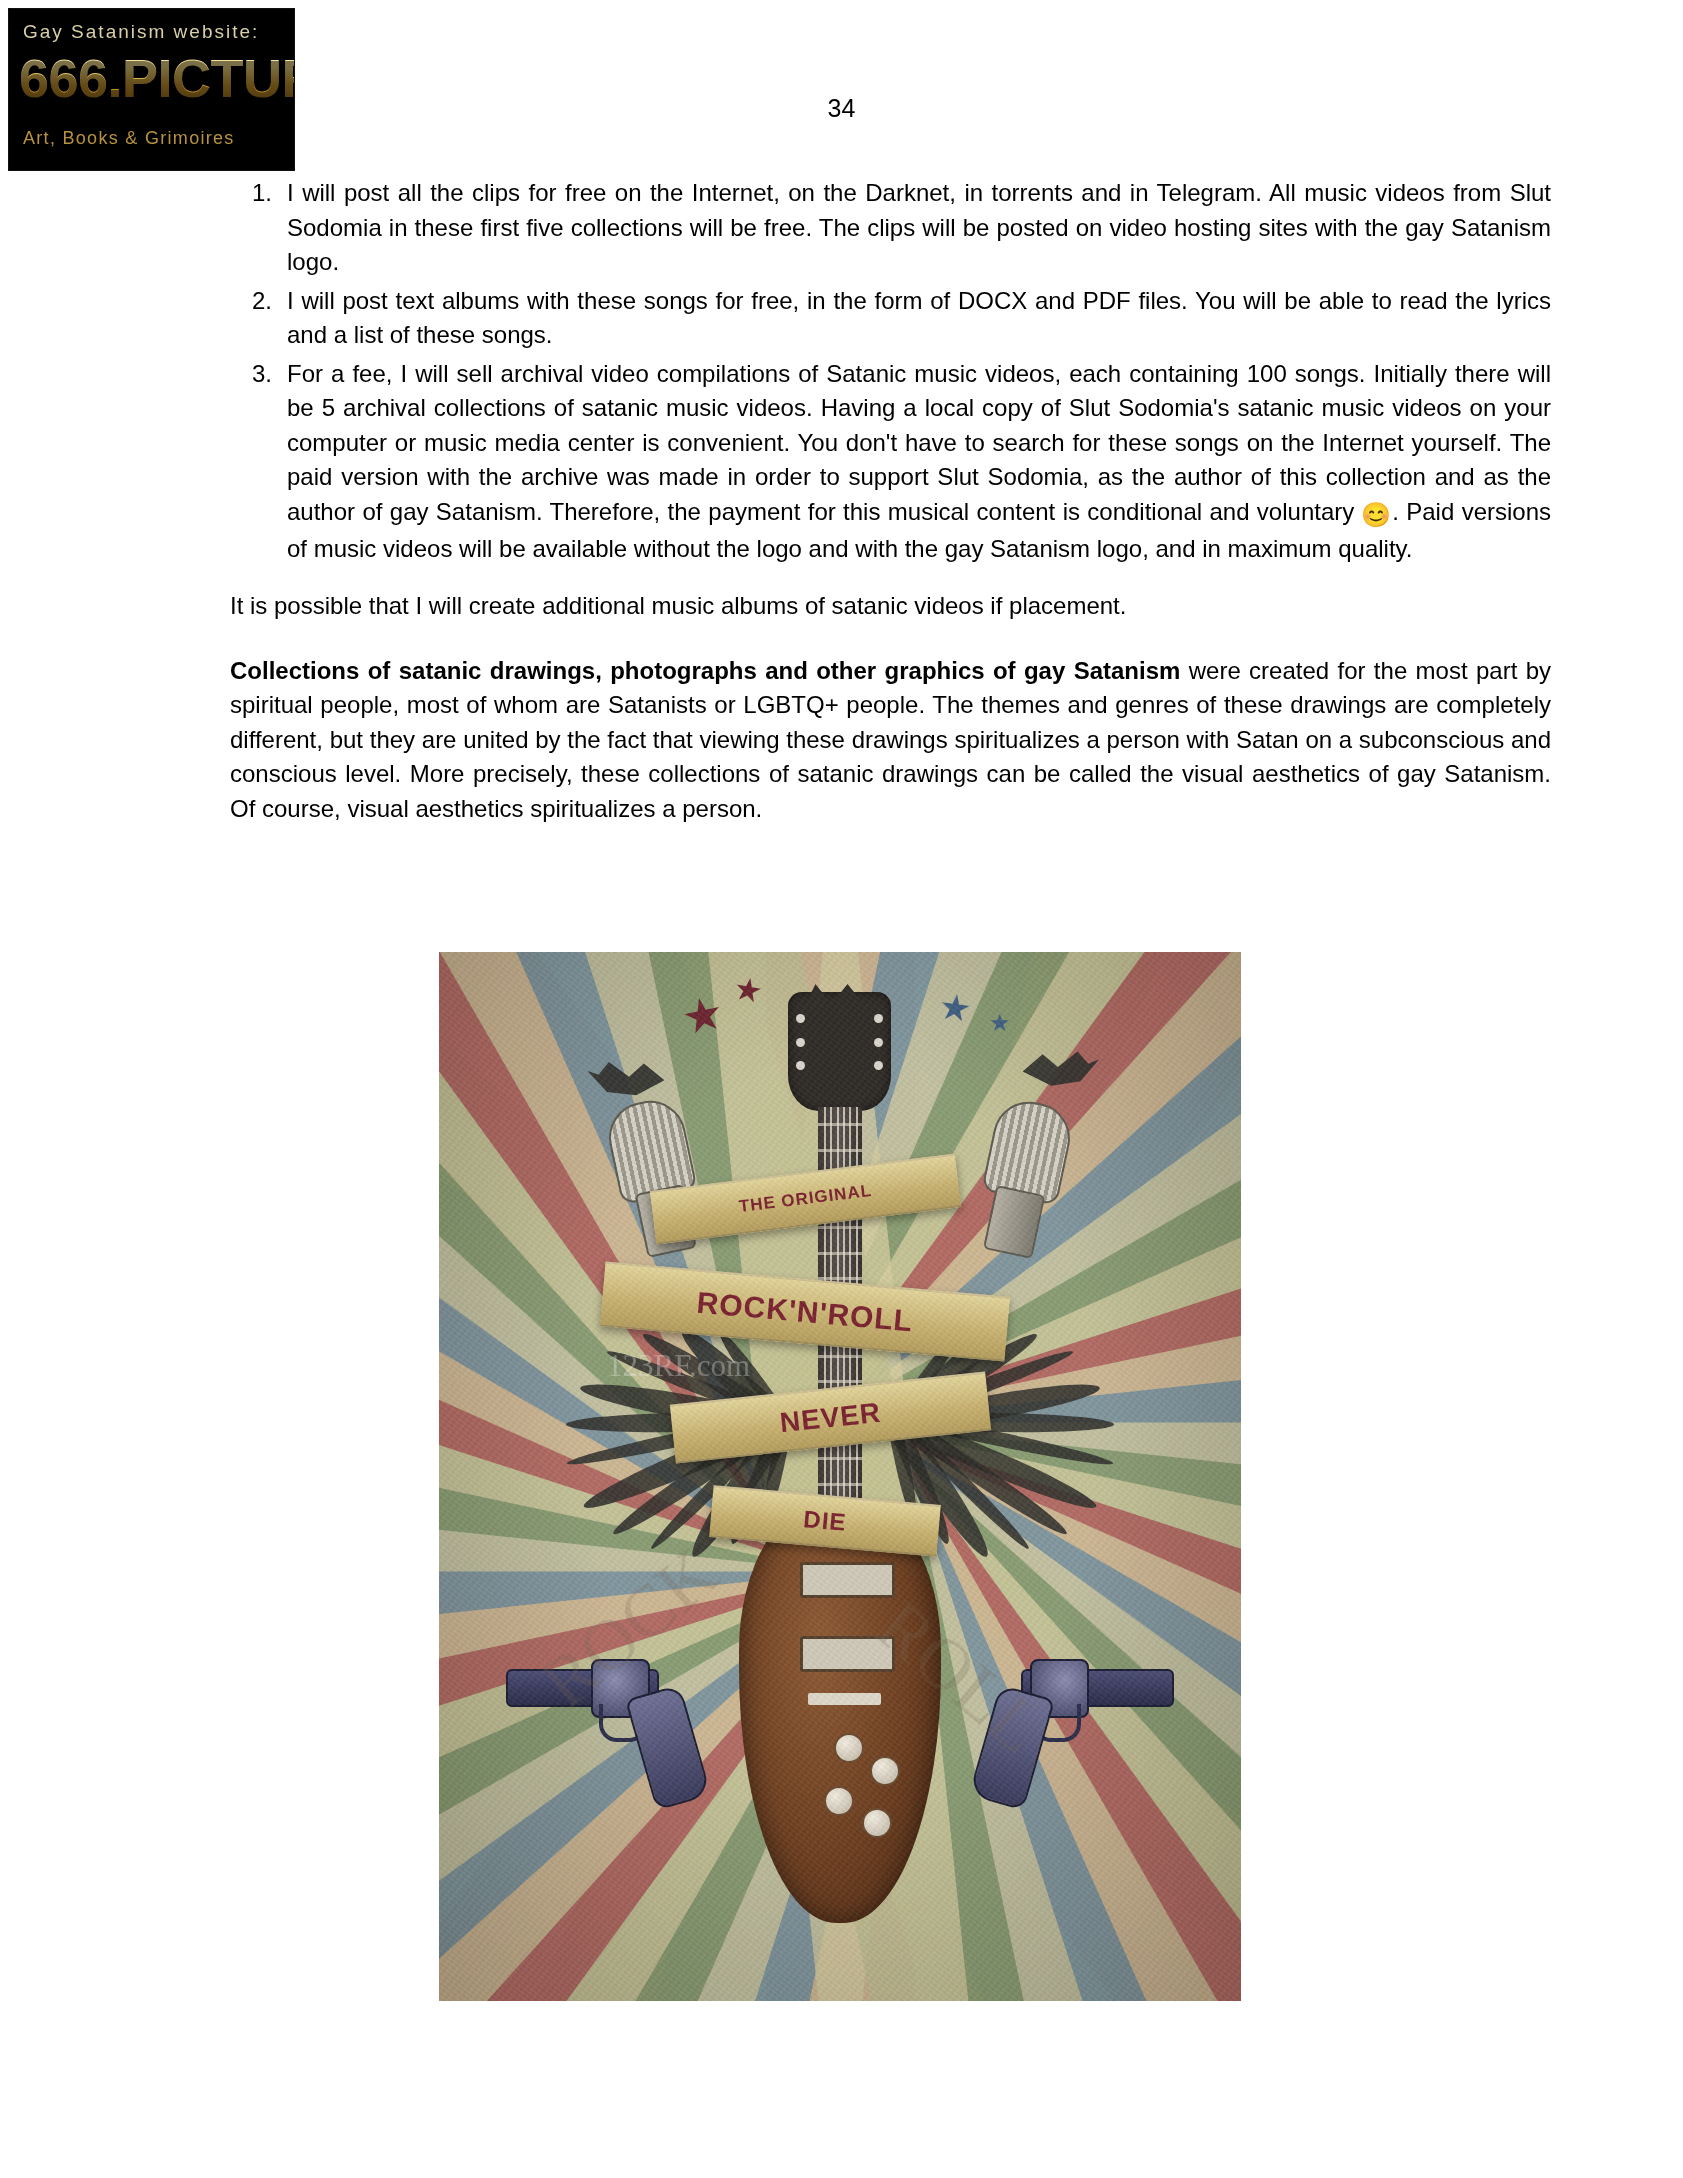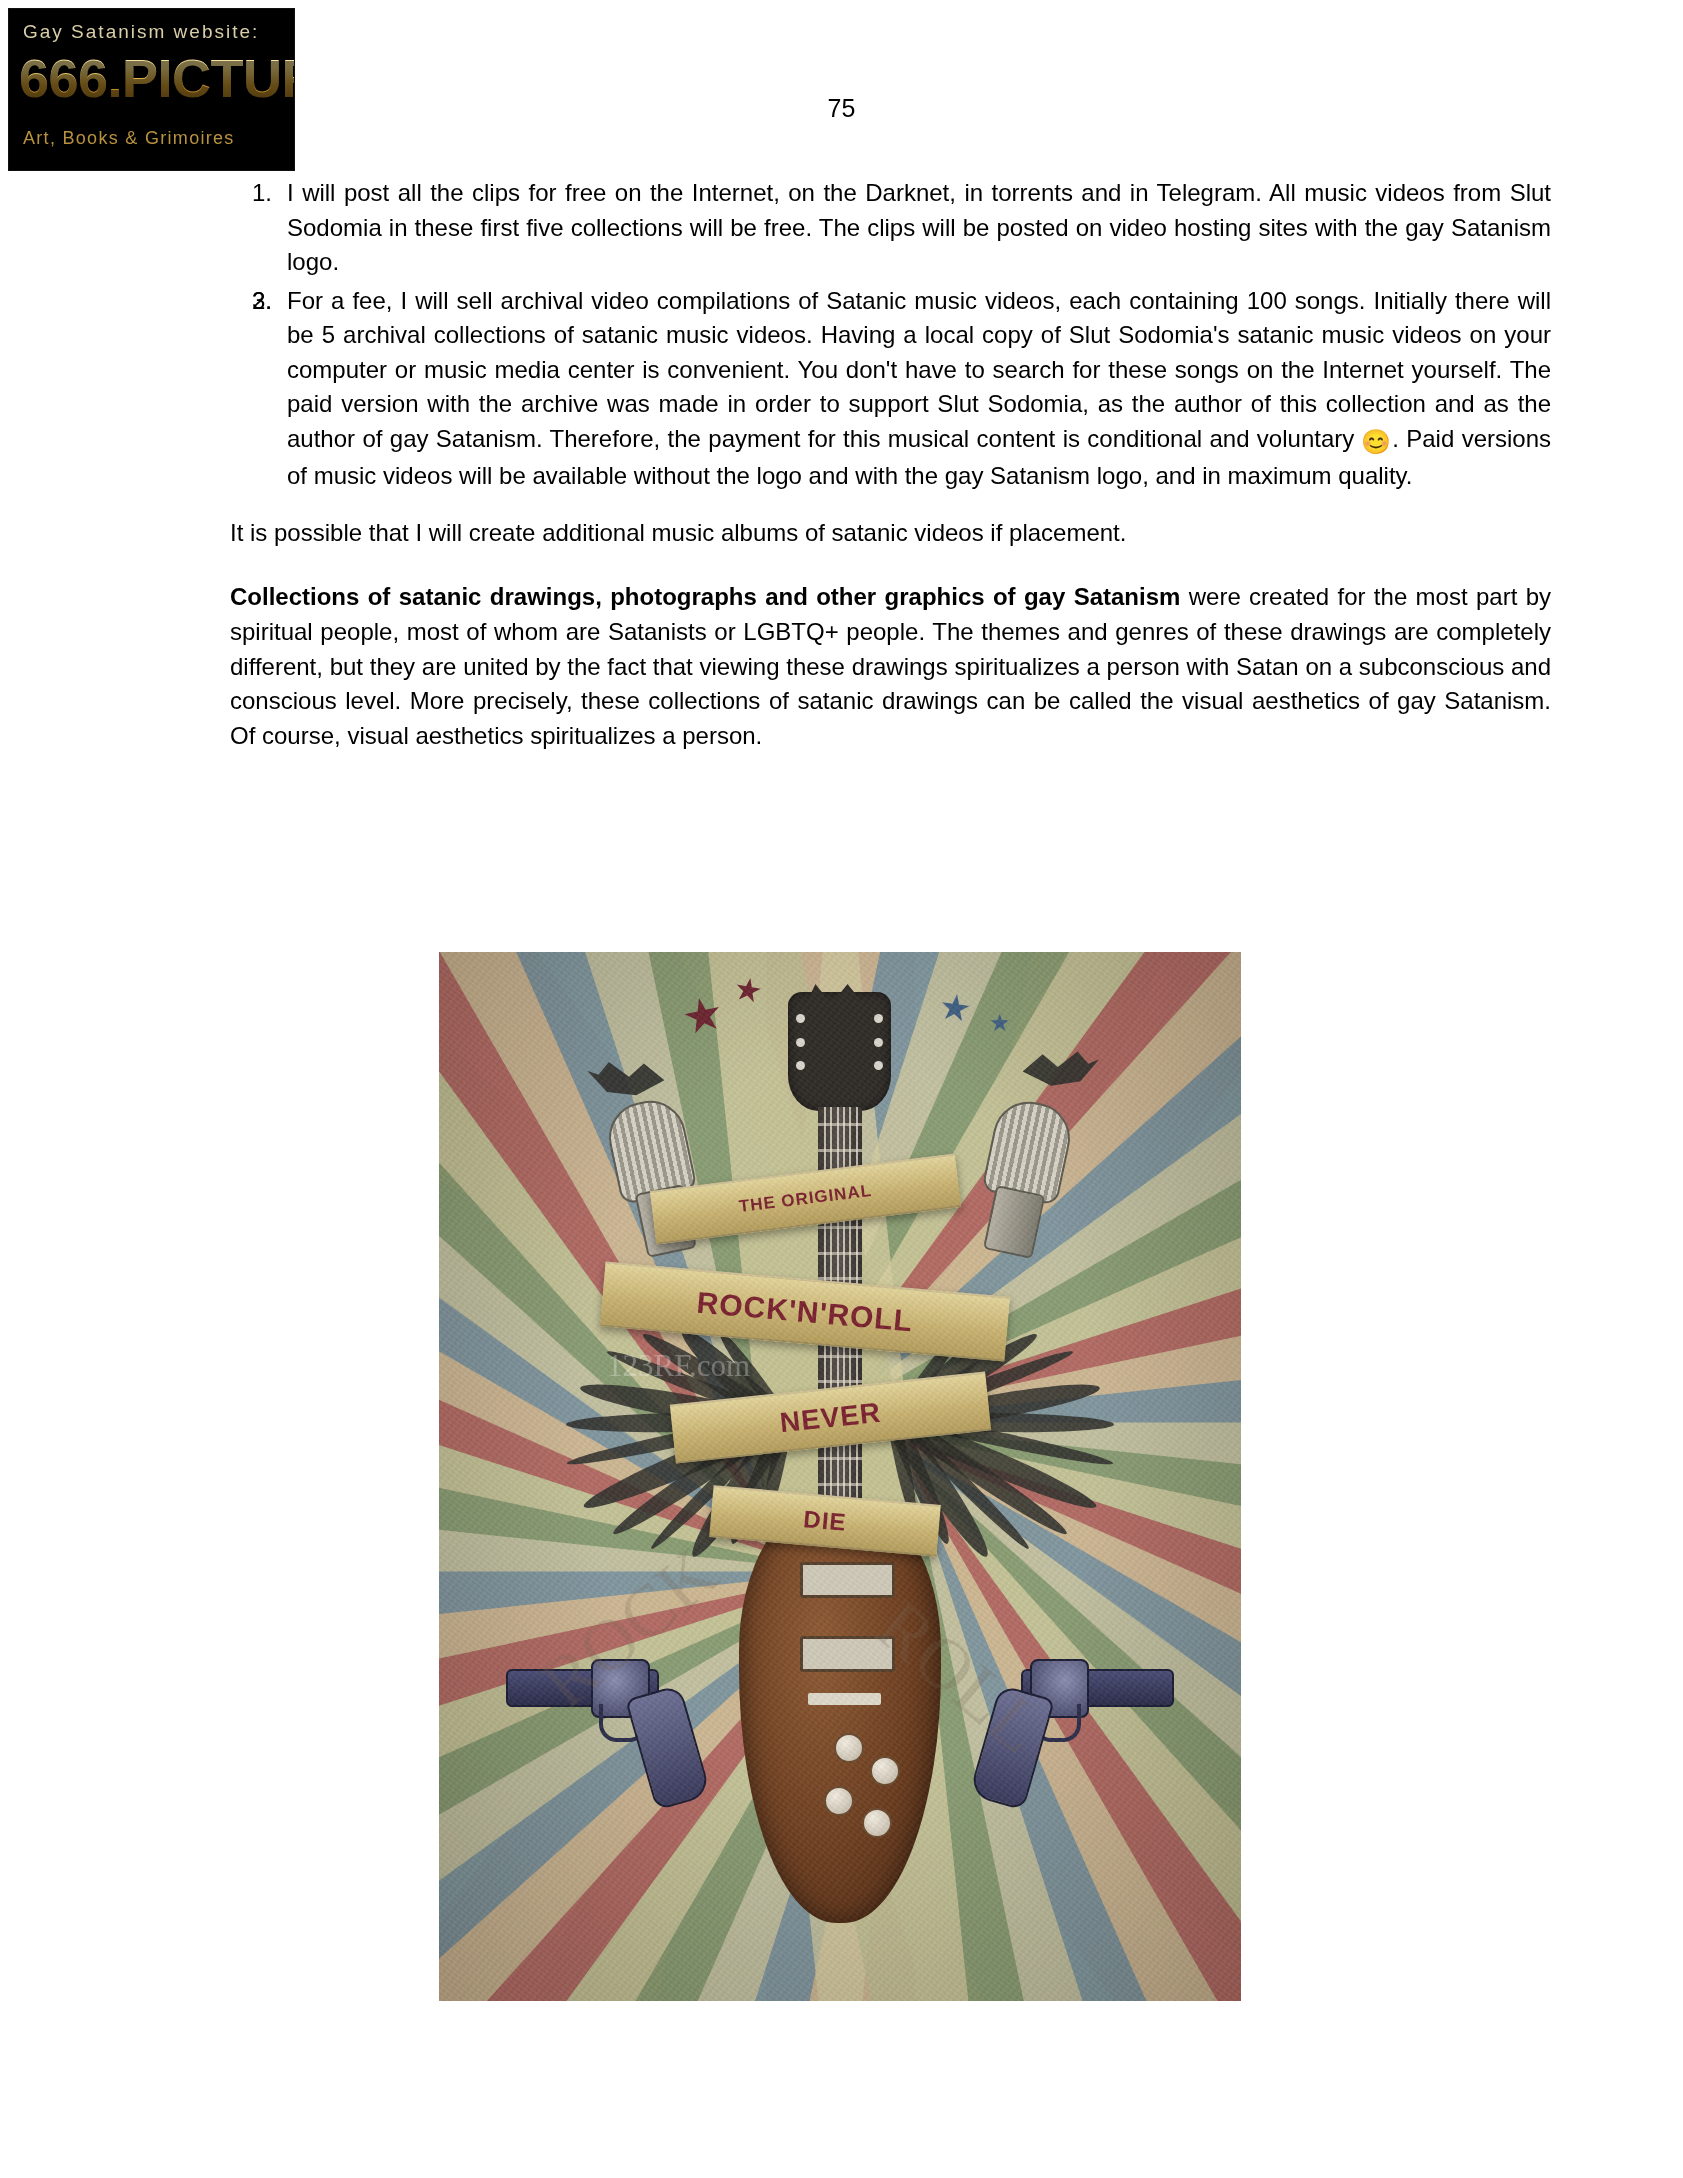--- a/index.html
+++ b/index.html
@@ -392,31 +392,32 @@
 <body>
 
 <div class="page">
 
   <div class="logo-box">
     <div class="logo-top">Gay Satanism website:</div>
     <div class="logo-main">666.PICTURES</div>
     <div class="logo-sub">Art, Books &amp; Grimoires</div>
   </div>
 
-  <div class="page-number">75</div>
+  <div class="page-number">34</div>
 
   <div class="content">
 
     <ol class="numbered">
       <li>
         <span class="marker">1.</span>
         <span>I will post all the clips for free on the Internet, on the Darknet, in torrents and in Telegram. All music videos from Slut Sodomia in these first five collections will be free. The clips will be posted on video hosting sites with the gay Satanism logo.</span>
       </li>
       <li>
         <span class="marker">2.</span>
+        <span>I will post text albums with these songs for free, in the form of DOCX and PDF files. You will be able to read the lyrics and a list of these songs.</span>
       </li>
       <li>
         <span class="marker">3.</span>
         <span>For a fee, I will sell archival video compilations of Satanic music videos, each containing 100 songs. Initially there will be 5 archival collections of satanic music videos. Having a local copy of Slut Sodomia's satanic music videos on your computer or music media center is convenient. You don't have to search for these songs on the Internet yourself. The paid version with the archive was made in order to support Slut Sodomia, as the author of this collection and as the author of gay Satanism. Therefore, the payment for this musical content is conditional and voluntary </span><span class="emoji">😊</span><span>. Paid versions of music videos will be available without the logo and with the gay Satanism logo, and in maximum quality.</span>
       </li>
     </ol>
 
     <p class="para">It is possible that I will create additional music albums of satanic videos if placement.</p>
 
     <p class="para tight"><span class="bold">Collections of satanic drawings, photographs and other graphics of gay Satanism</span><span> were created for the most part by spiritual people, most of whom are Satanists or LGBTQ+ people. The themes and genres of these drawings are completely different, but they are united by the fact that viewing these drawings spiritualizes a person with Satan on a subconscious and conscious level. More precisely, these collections of satanic drawings can be called the visual aesthetics of gay Satanism. Of course, visual aesthetics spiritualizes a person.</span></p>

